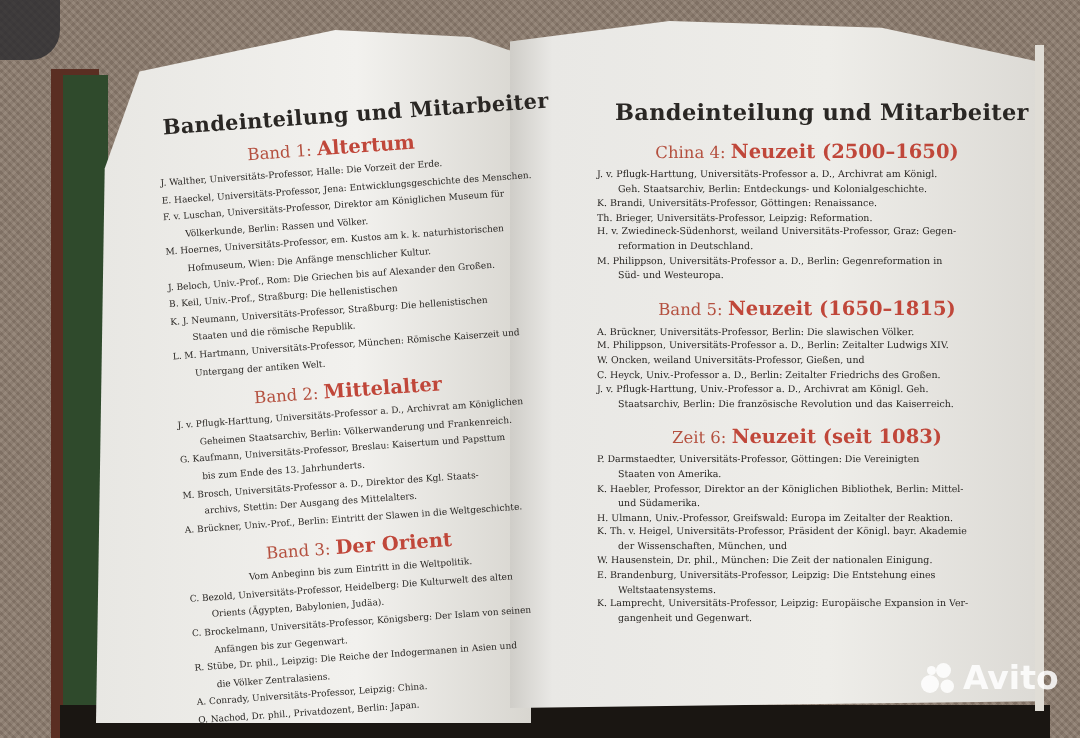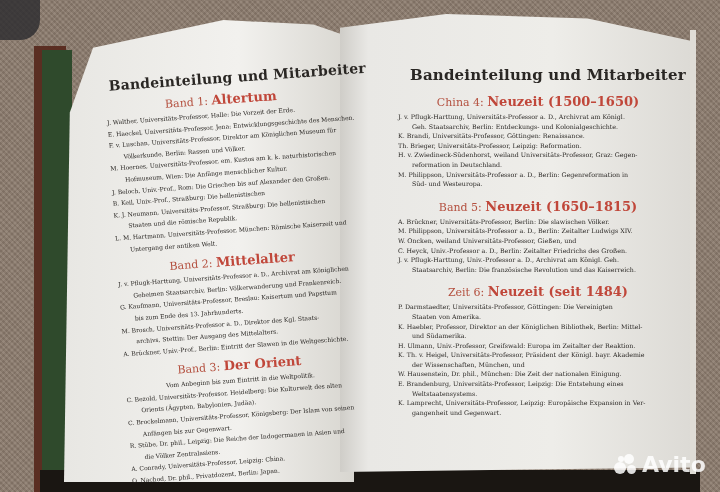--- a/index.html
+++ b/index.html
@@ -21,21 +21,21 @@
   .page-edge{position:absolute;left:690px;top:30px;width:6px;height:444px;background:#e0ddd6;}
   .text{position:absolute;color:#2a2724;font-family:"DejaVu Serif",serif;}
   .title{font-size:15px;font-weight:bold;letter-spacing:0.2px;white-space:nowrap;}
   .band{font-size:11px;text-align:center;white-space:nowrap;}
   .band .lbl{color:#b4503f;}
   .band .sub{color:#c0473a;font-weight:bold;font-size:13px;}
   .entry{font-size:6.3px;line-height:9.6px;white-space:nowrap;}
   .entry .cont{padding-left:14px;}
   .left .entry{font-size:6px;line-height:11.6px;}
   .left-block{transform:rotate(-4deg);transform-origin:left top;}
-  .watermark{position:absolute;left:614px;top:452px;display:flex;align-items:center;gap:4px;color:rgba(255,255,255,0.85);font-family:"DejaVu Sans",sans-serif;font-size:22px;font-weight:bold;}
+  .watermark{position:absolute;left:614px;top:440px;display:flex;align-items:center;gap:4px;color:rgba(255,255,255,0.85);font-family:"DejaVu Sans",sans-serif;font-size:22px;font-weight:bold;}
   .dots{position:relative;width:24px;height:22px;}
   .dots span{position:absolute;border-radius:50%;background:rgba(255,255,255,0.85);}
 </style>
 </head>
 <body>
 
 <div class="fabric-dark"></div>
 <div class="cover"></div>
 <div class="cover-green"></div>
 <div class="bottom-shadow"></div>
@@ -111,21 +111,21 @@
       </div>
       <div class="entry">
         <div>O. Nachod, Dr. phil., Privatdozent, Berlin: Japan.</div>
       </div>
     </div>
 </div>
 
 <div class="text" style="left:398px;top:66px;width:280px;">
   <div class="title" style="margin-left:12px;">Bandeinteilung und Mitarbeiter</div>
   <div id="right-bands">
-      <div class="band" style="margin: 10px 0px 3px;"><span class="lbl">China 4:</span> <span class="sub">Neuzeit (1500–1650)</span></div>
+      <div class="band" style="margin: 10px 0px 3px;"><span class="lbl">China 4:</span> <span class="sub">Neuzeit (2500–1650)</span></div>
       <div class="entry">
         <div>J. v. Pflugk-Harttung, Universitäts-Professor a. D., Archivrat am Königl.</div>
         <div class="cont">Geh. Staatsarchiv, Berlin: Entdeckungs- und Kolonialgeschichte.</div>
       </div>
       <div class="entry">
         <div>K. Brandi, Universitäts-Professor, Göttingen: Renaissance.</div>
       </div>
       <div class="entry">
         <div>Th. Brieger, Universitäts-Professor, Leipzig: Reformation.</div>
       </div>
@@ -147,21 +147,21 @@
       <div class="entry">
         <div>W. Oncken, weiland Universitäts-Professor, Gießen, und</div>
       </div>
       <div class="entry">
         <div>C. Heyck, Univ.-Professor a. D., Berlin: Zeitalter Friedrichs des Großen.</div>
       </div>
       <div class="entry">
         <div>J. v. Pflugk-Harttung, Univ.-Professor a. D., Archivrat am Königl. Geh.</div>
         <div class="cont">Staatsarchiv, Berlin: Die französische Revolution und das Kaiserreich.</div>
       </div>
-      <div class="band" style="margin: 10px 0px 3px;"><span class="lbl">Zeit 6:</span> <span class="sub">Neuzeit (seit 1484)</span></div>
+      <div class="band" style="margin: 10px 0px 3px;"><span class="lbl">Zeit 6:</span> <span class="sub">Neuzeit (seit 1083)</span></div>
       <div class="entry">
         <div>P. Darmstaedter, Universitäts-Professor, Göttingen: Die Vereinigten</div>
         <div class="cont">Staaten von Amerika.</div>
       </div>
       <div class="entry">
         <div>K. Haebler, Professor, Direktor an der Königlichen Bibliothek, Berlin: Mittel-</div>
         <div class="cont">und Südamerika.</div>
       </div>
       <div class="entry">
         <div>H. Ulmann, Univ.-Professor, Greifswald: Europa im Zeitalter der Reaktion.</div>

